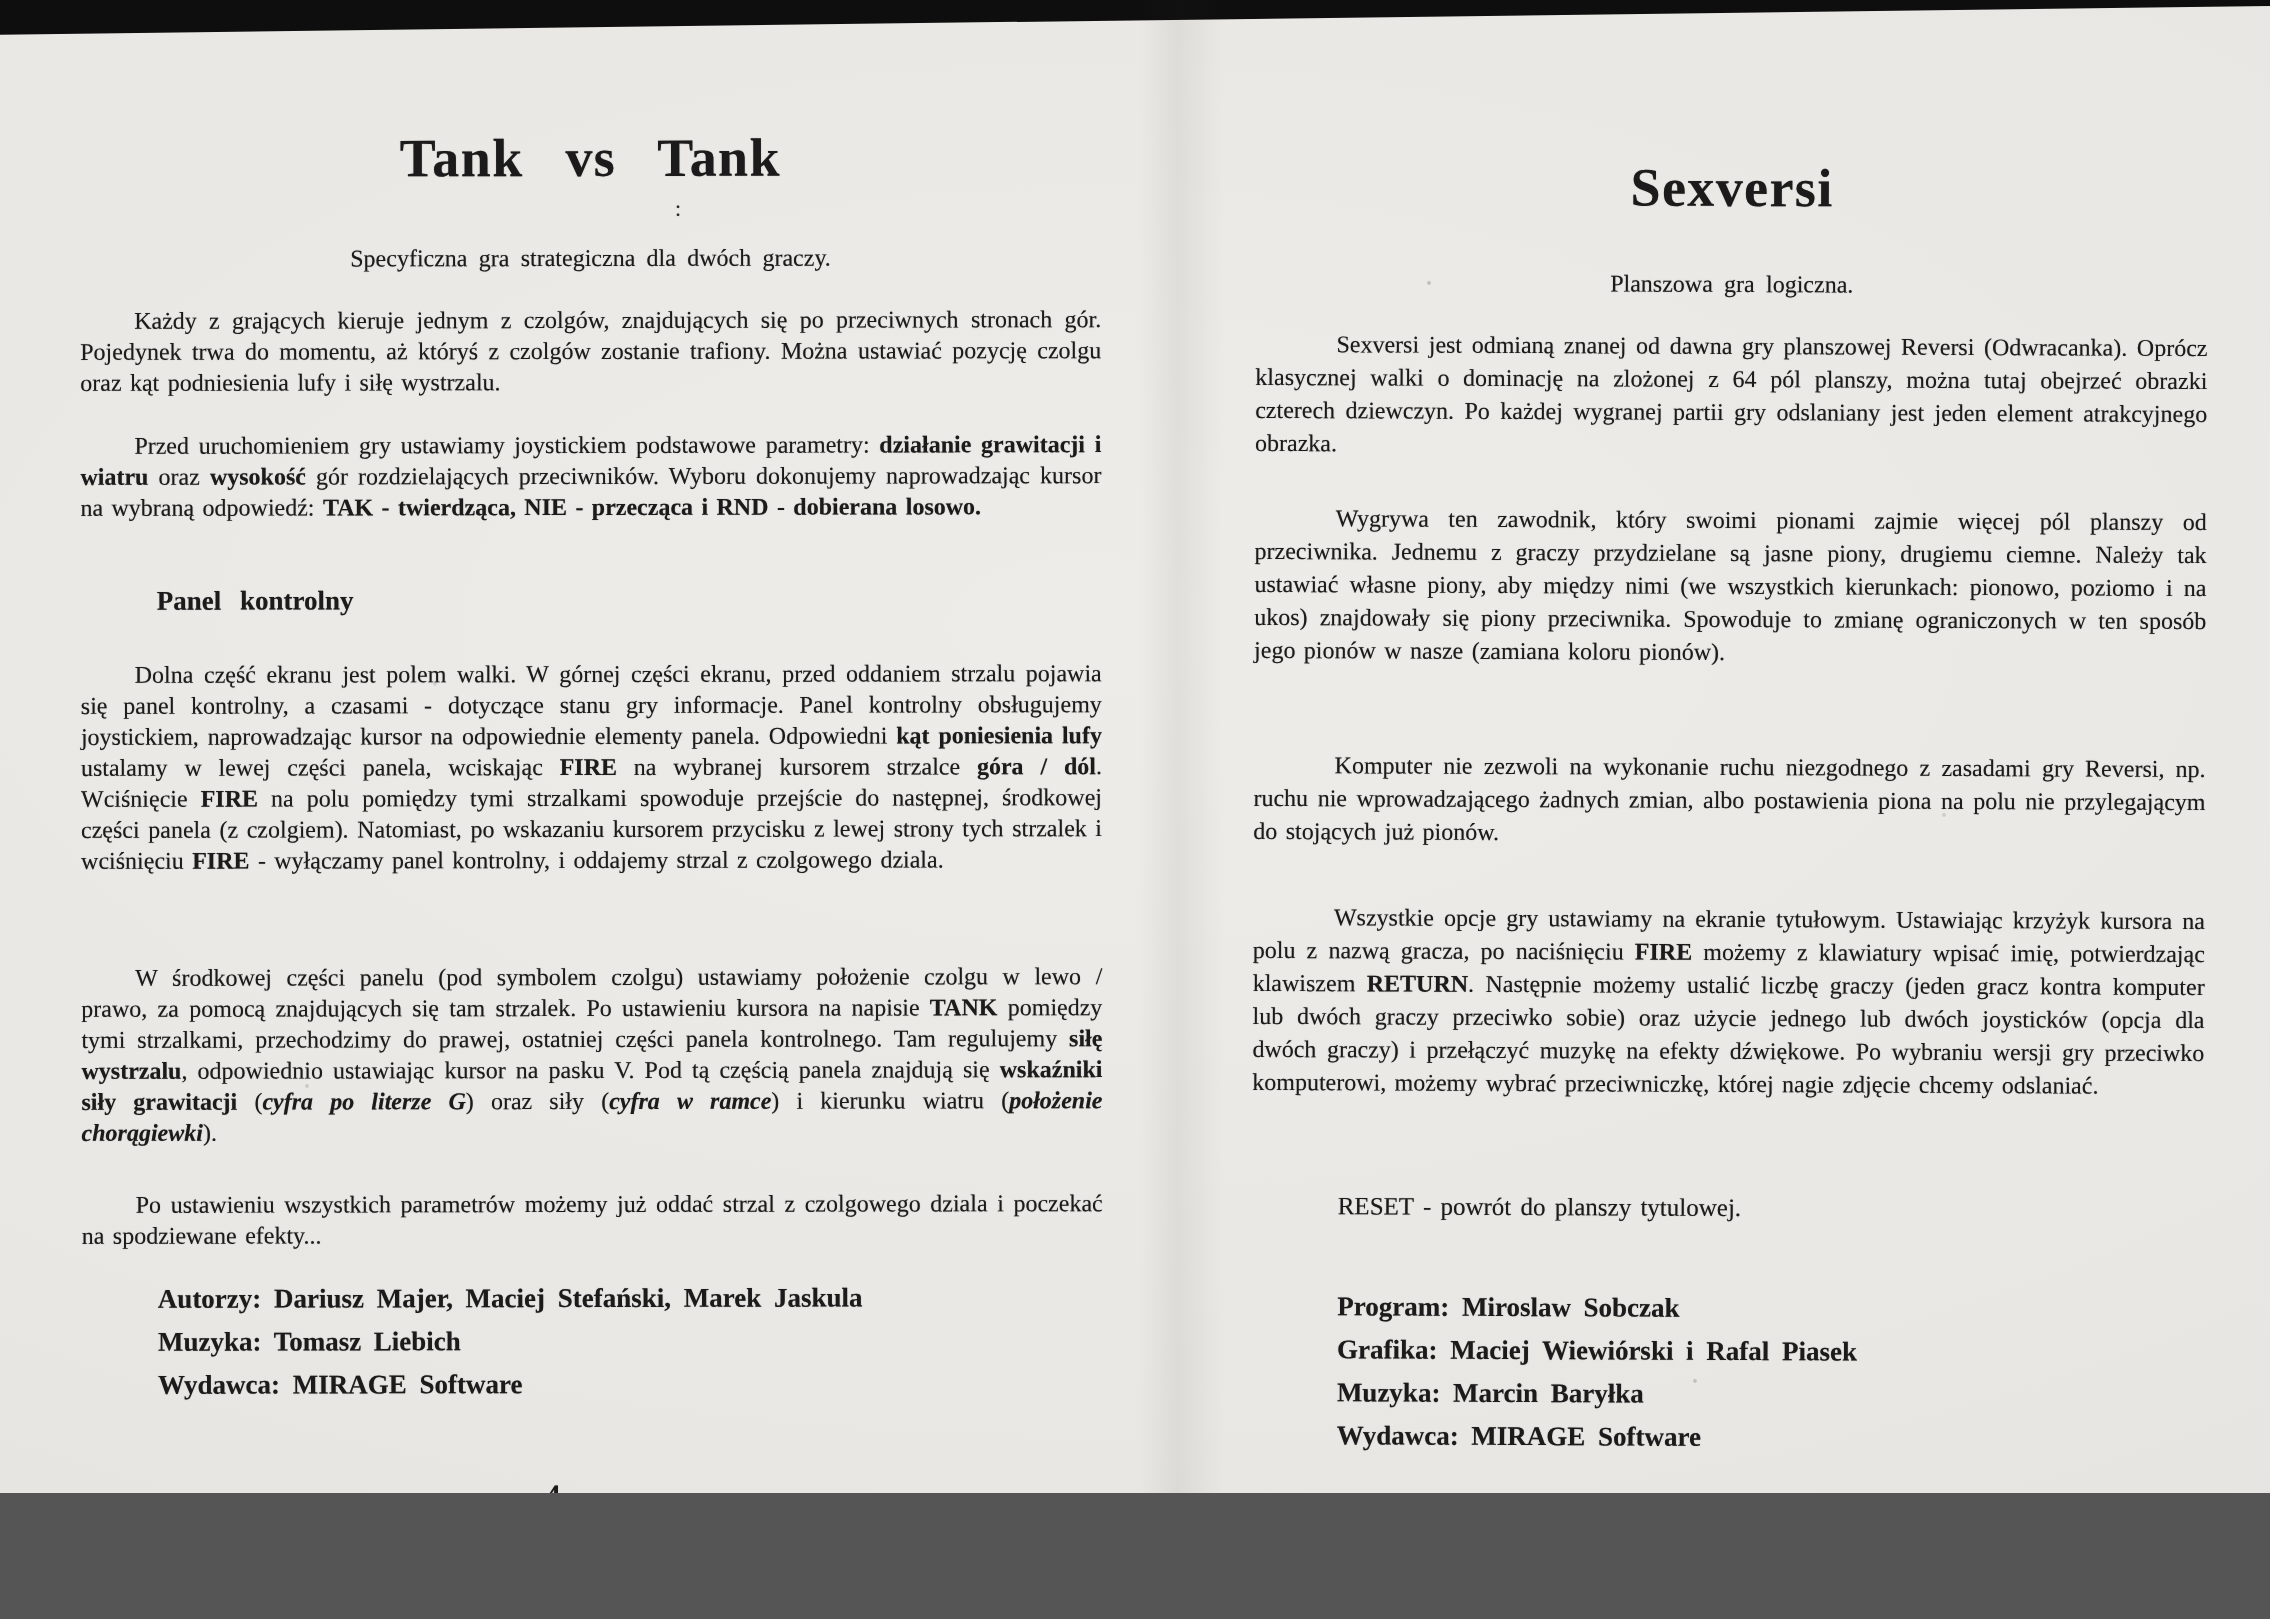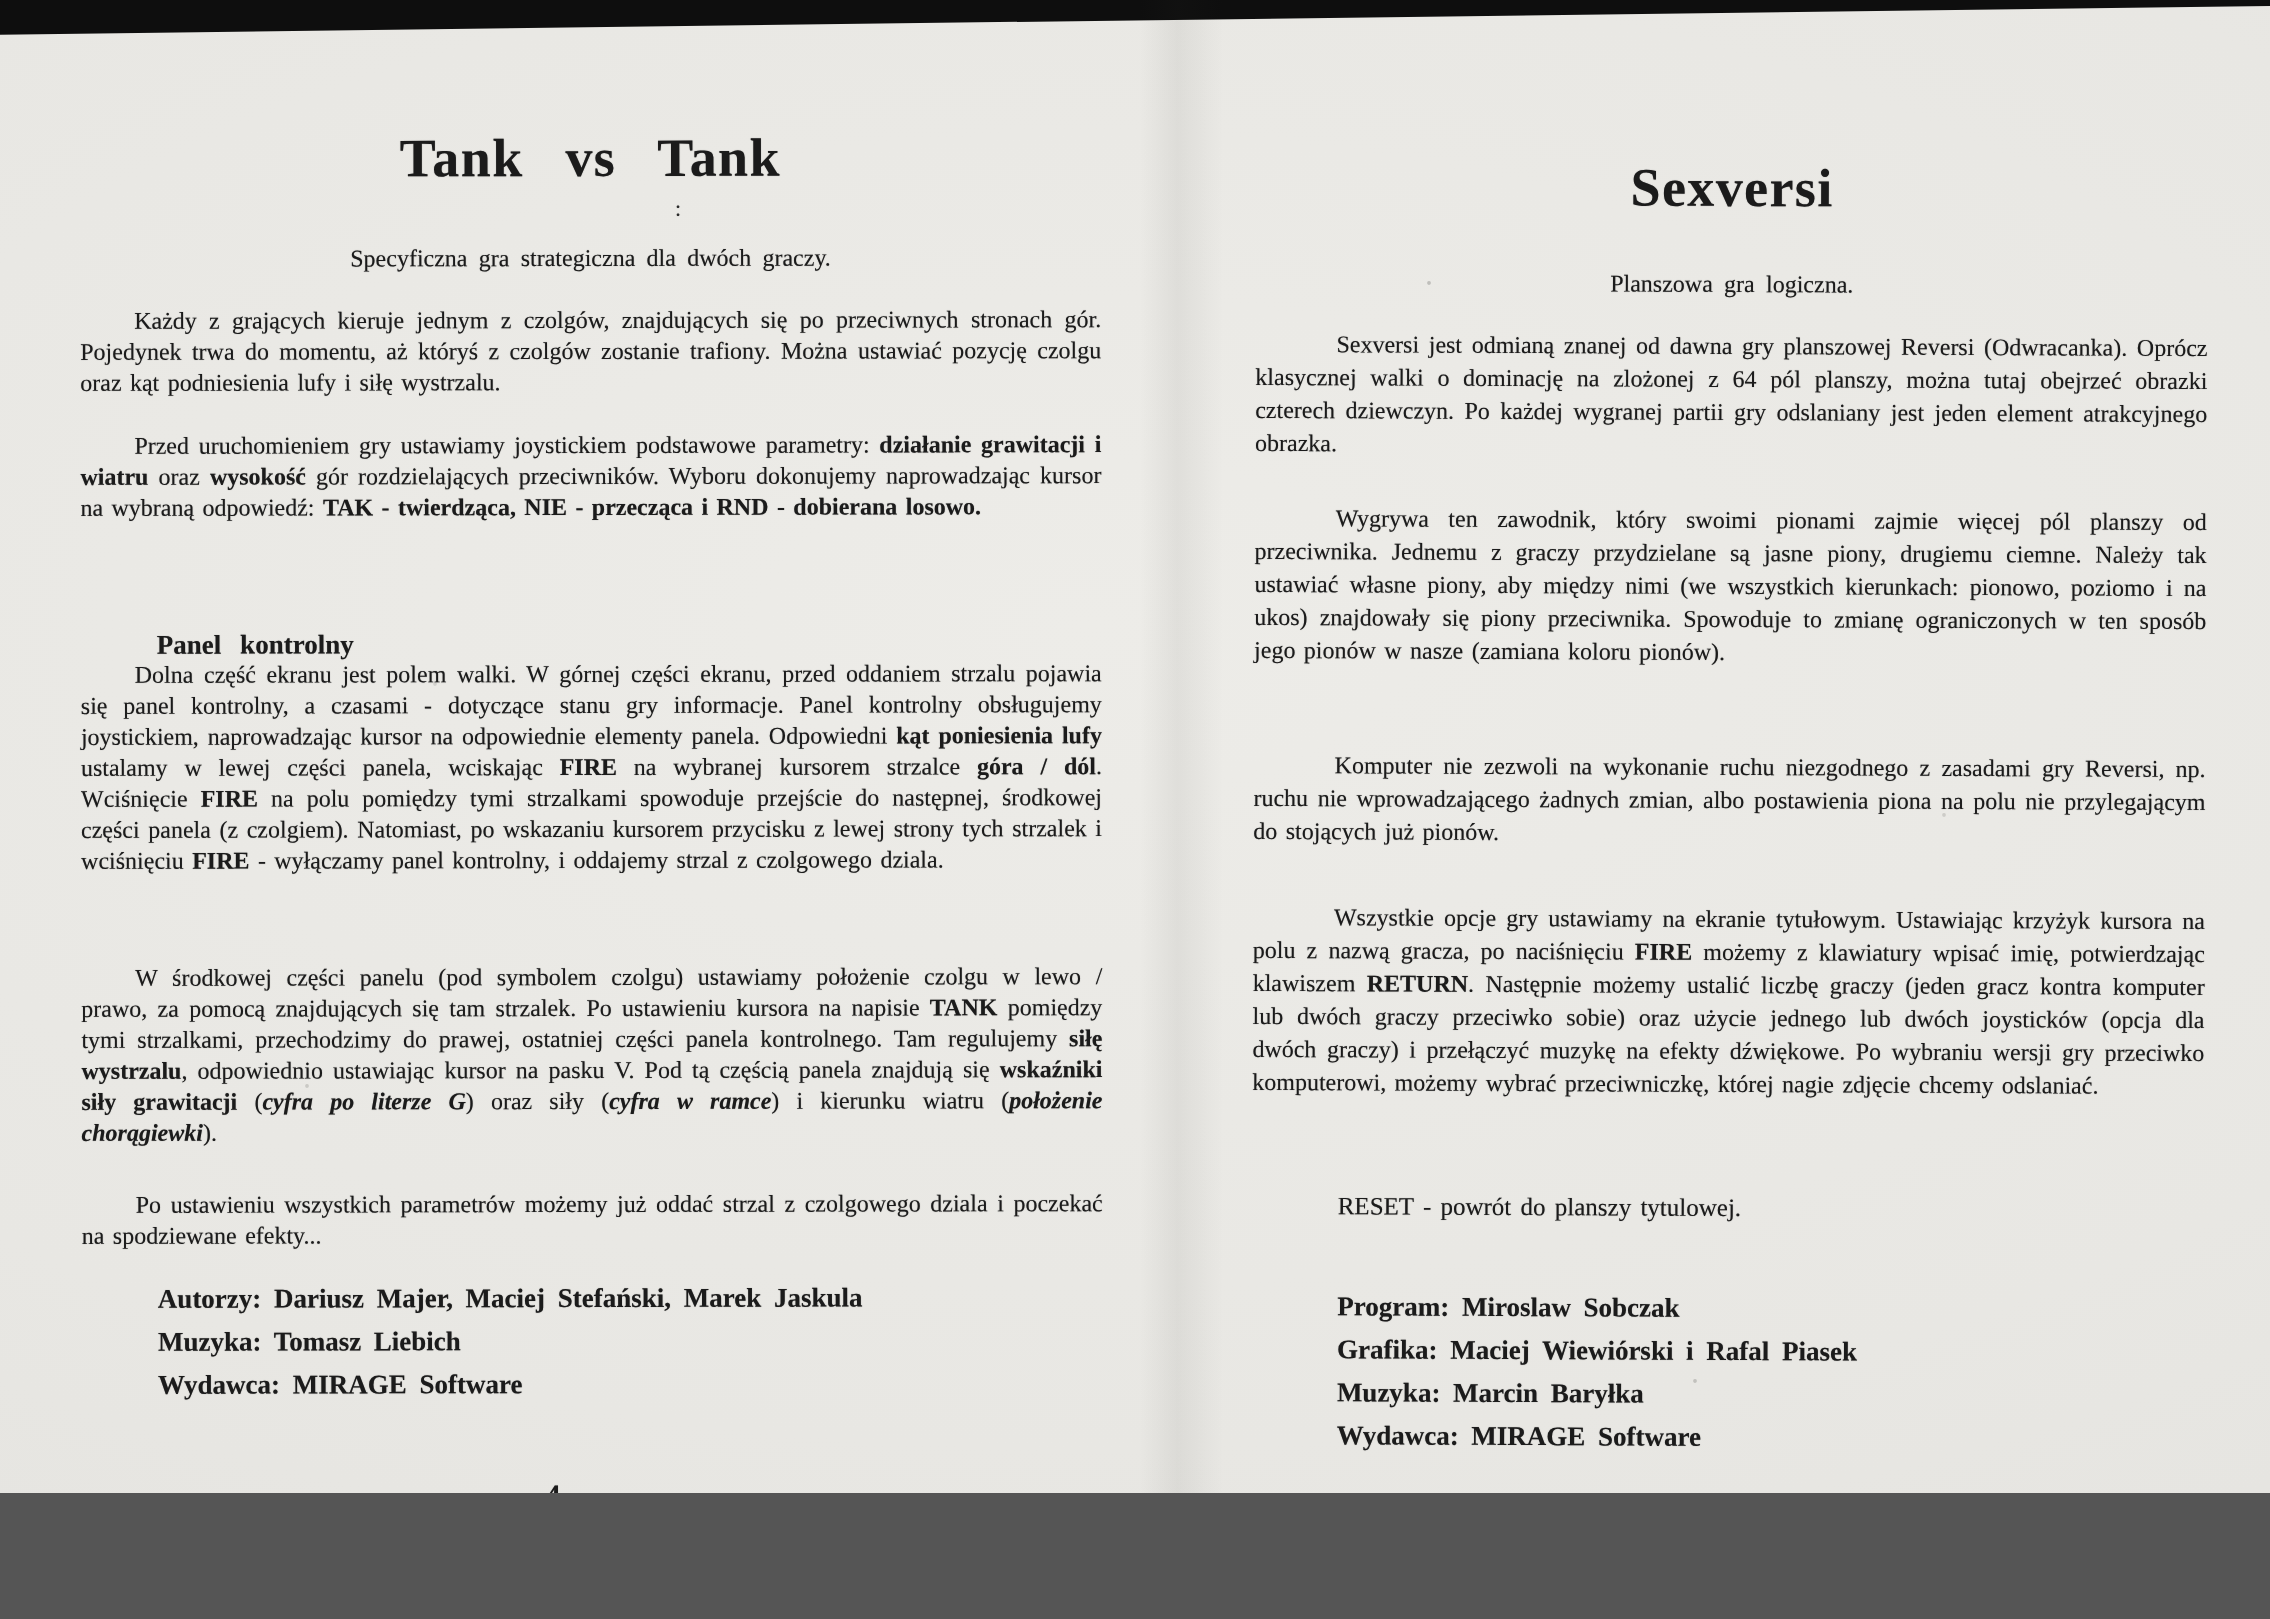--- a/index.html
+++ b/index.html
@@ -15,21 +15,21 @@
   .gutter{position:absolute;left:1140px;top:0;width:83px;height:100%;
     background:linear-gradient(90deg,rgba(0,0,0,0) 0%,rgba(55,55,50,0.07) 45%,rgba(0,0,0,0) 100%);}
   .page{position:absolute;top:0;height:1620px;text-shadow:0 0 0.9px rgba(25,25,25,0.5);}
   .page-left{left:81px;width:1021px;transform:rotate(-0.1deg);}
   .page-right{left:1257px;width:952px;transform:rotate(0.25deg);transform-origin:50% 0;}
   .blk{position:absolute;left:0;width:100%;margin:0;}
   .title{font-size:54px;font-weight:bold;text-align:center;letter-spacing:1.4px;word-spacing:0.5em;}
   .subtitle{font-size:24px;text-align:center;word-spacing:0.22em;}
   .body{font-size:24px;line-height:31px;text-align:justify;text-indent:54px;word-spacing:0.1em;}
   .page-right .body{line-height:33px;text-indent:81px;}
-  .heading{font-size:27px;font-weight:bold;word-spacing:0.45em;width:auto;margin-top:44px;}
+  .heading{font-size:27px;font-weight:bold;word-spacing:0.45em;width:auto;}
   .credits{font-size:27px;font-weight:bold;line-height:43px;word-spacing:0.22em;width:auto;}
   .note{font-size:25px;word-spacing:0.12em;width:auto;}
   .pnum{font-size:29.5px;font-weight:bold;text-align:center;}
   .b{font-weight:bold;}
   .i{}
   .bi{font-weight:bold;font-style:italic;}
   .artifact{position:absolute;font-size:22px;color:#2a2a2a;}
   .specks{position:absolute;left:0;top:0;width:1.8px;height:1.8px;border-radius:50%;background:transparent;
     box-shadow:
       657px 1503px 0 0.9px rgba(60,60,55,.4),

